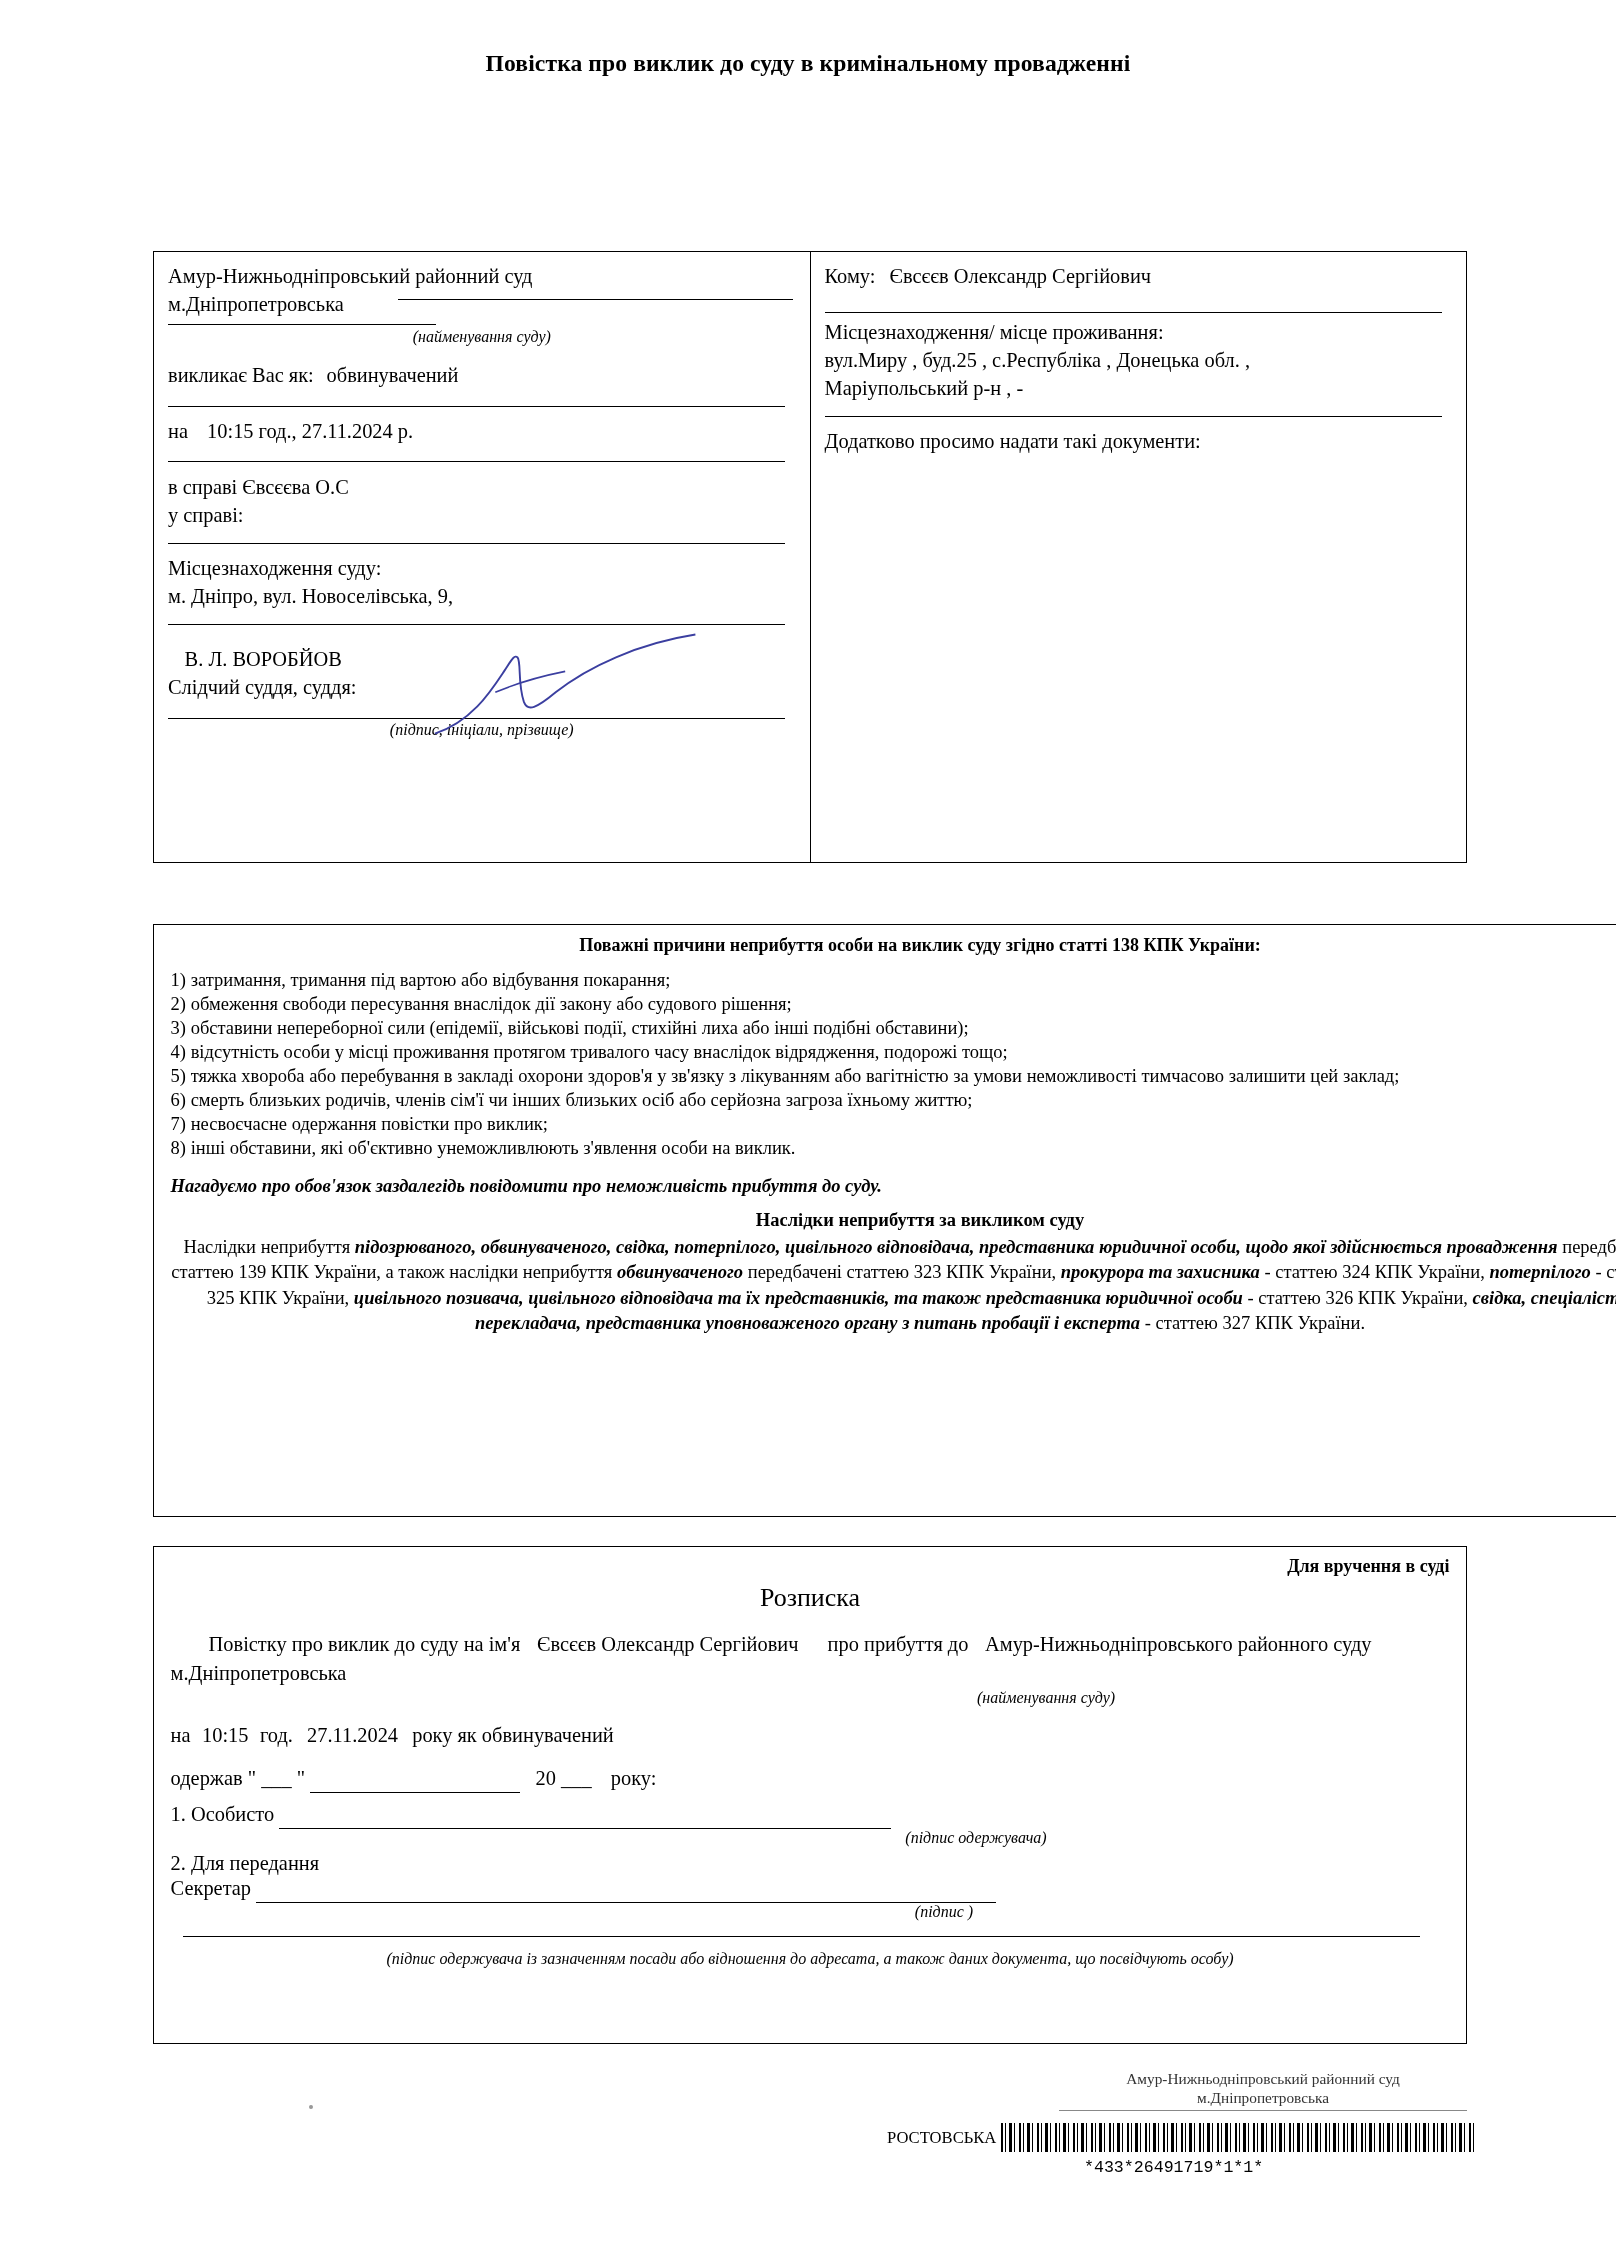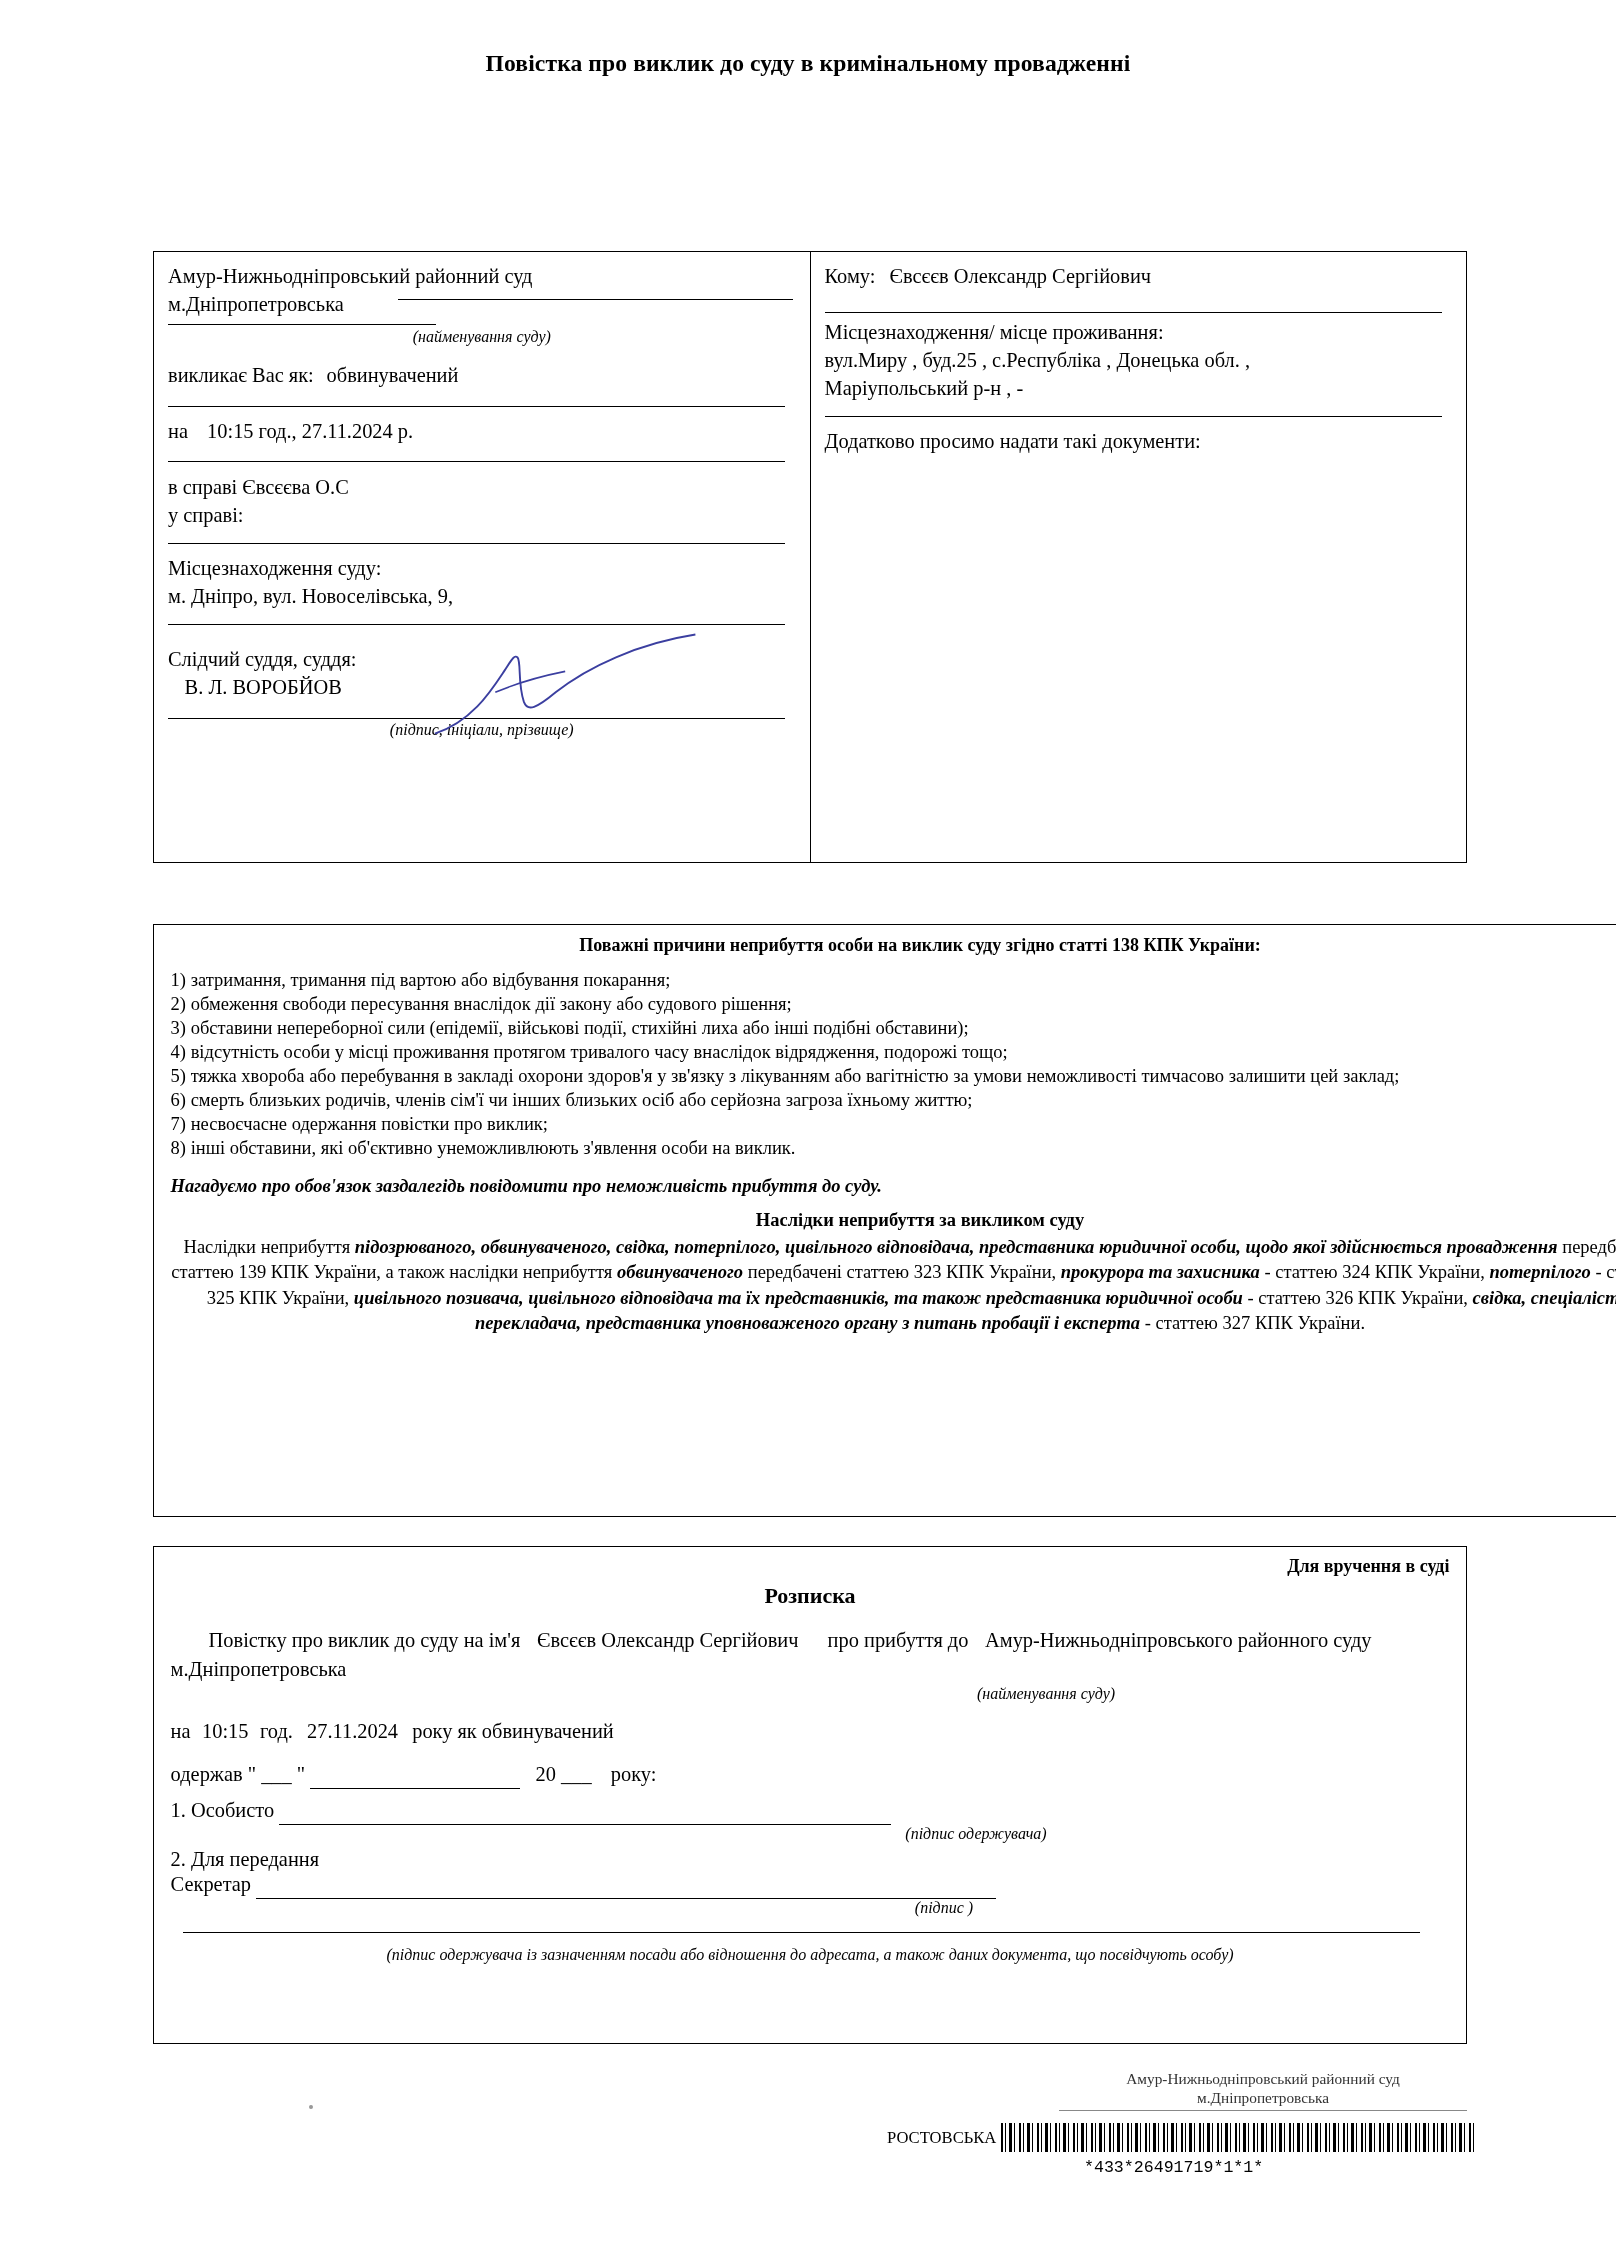--- a/index.html
+++ b/index.html
@@ -165,22 +165,22 @@
     padding: 9px 16.6px 0 16.6px;
     position: absolute;
   }
   .for-service {
     text-align: right;
     font-size: 18px;
     font-weight: bold;
   }
   .receipt-title {
     text-align: center;
-    font-size: 22px;
-    font-weight: bold;
+    font-size: 26px;
+    font-weight: normal;
     margin-top: 6.4px;
   }
   .receipt-par {
     font-size: 20.4px;
     line-height: 29px;
     margin-top: 16.6px;
     text-indent: 38px;
   }
   .cap-right {
     font-size: 16px;
@@ -291,22 +291,22 @@
       <div class="ln">в справі Євсєєва О.С</div>
       <div class="ln">у справі:</div>
       <div class="rule w-970" style="margin-top:14px;"></div>
 
       <div class="spacer-16"></div>
       <div class="ln">Місцезнаходження суду:</div>
       <div class="ln">м. Дніпро, вул. Новоселівська, 9,</div>
       <div class="rule w-970" style="margin-top:14px;"></div>
 
       <div class="spacer-32"></div>
+      <div class="ln" style="padding-left:16.6px;">В. Л. ВОРОБЙОВ</div>
       <div class="ln">Слідчий суддя, суддя:</div>
-      <div class="ln" style="padding-left:16.6px;">В. Л. ВОРОБЙОВ</div>
       <div class="rule w-970" style="margin-top:16.6px;"></div>
       <div class="caption">(підпис, ініціали, прізвище)</div>
 
       <svg class="signature" viewBox="0 0 420 170">
         <path d="M10 160 C 70 140, 100 90, 120 60 C 130 45, 135 35, 140 40 C 146 48, 140 80, 150 110 C 156 126, 170 120, 200 95 C 250 55, 330 18, 420 4" fill="none" stroke="#3b3fa0" stroke-width="3"></path>
         <path d="M105 95 C 140 80, 175 70, 215 62" fill="none" stroke="#3b3fa0" stroke-width="2.5"></path>
       </svg>
     </div>
 
     <div class="col-right">

